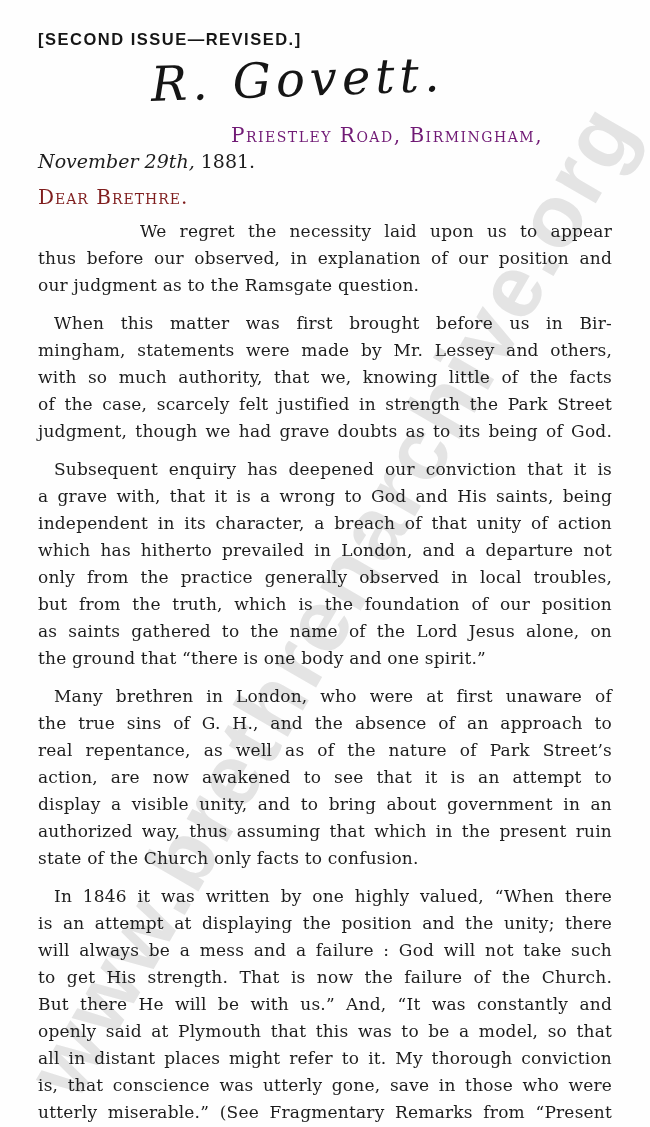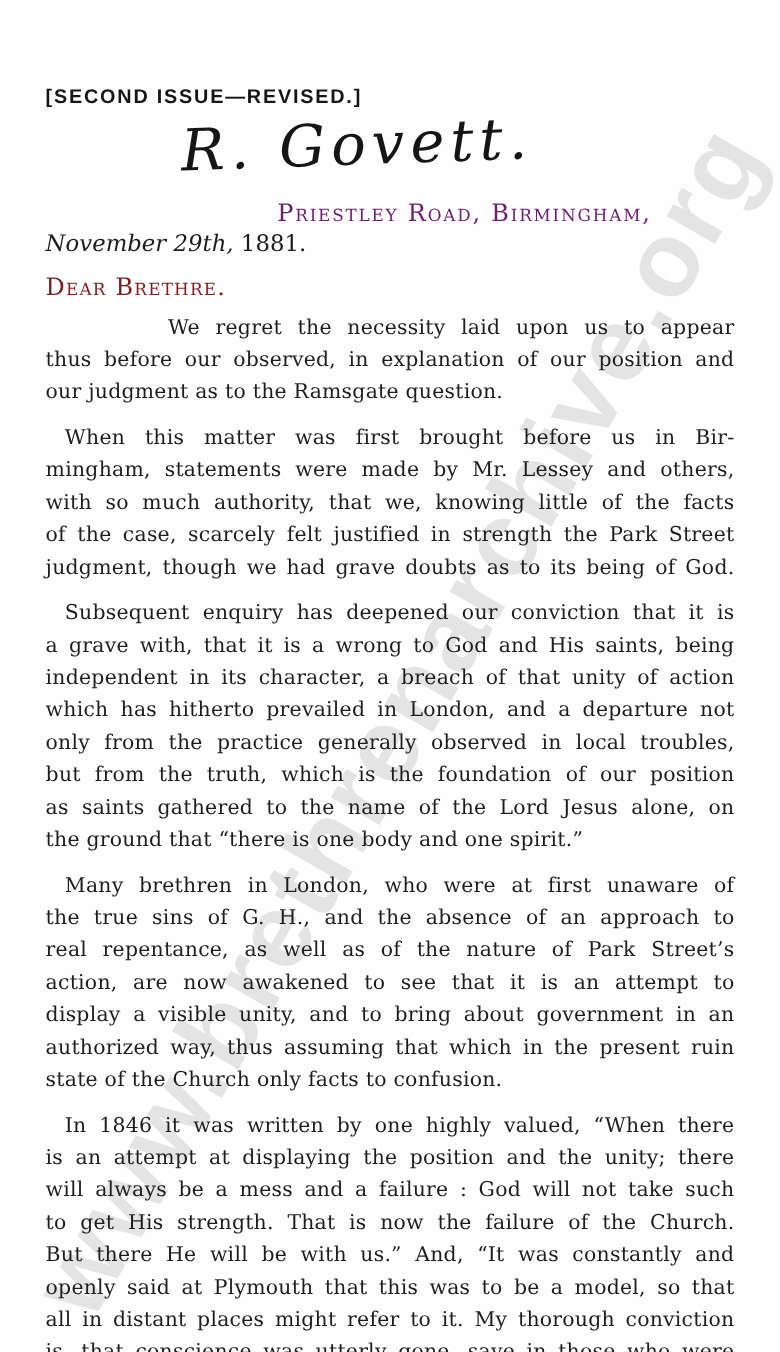--- a/index.html
+++ b/index.html
@@ -11,21 +11,21 @@
   .watermark {
     position:absolute; left:332px; top:600px;
     transform:translate(-50%,-50%) rotate(-60deg);
     font-family:"Liberation Sans", sans-serif; font-weight:700;
     font-size:88px; letter-spacing:3px; white-space:nowrap;
     color:#e4e4e4; z-index:0; user-select:none;
   }
   .content { position:relative; z-index:1; padding:30px 38px 0 38px; }
   .notice {
     font-family:"Liberation Sans", sans-serif; font-weight:700;
-    font-size:16.5px; letter-spacing:1.5px; color:#161616;margin-top:42px;
+    font-size:16.5px; letter-spacing:1.5px; color:#161616;
   }
   .signature {
     font-size:48px; font-style:italic; letter-spacing:5px;
     text-align:center; margin:2px 55px 0 0; color:#151515;
     transform:rotate(-2deg);
   }
   .address {
     text-align:right; padding-right:69px; margin-top:16px;
     font-variant:small-caps; font-size:20px; letter-spacing:1.5px;
     color:#701a75;

